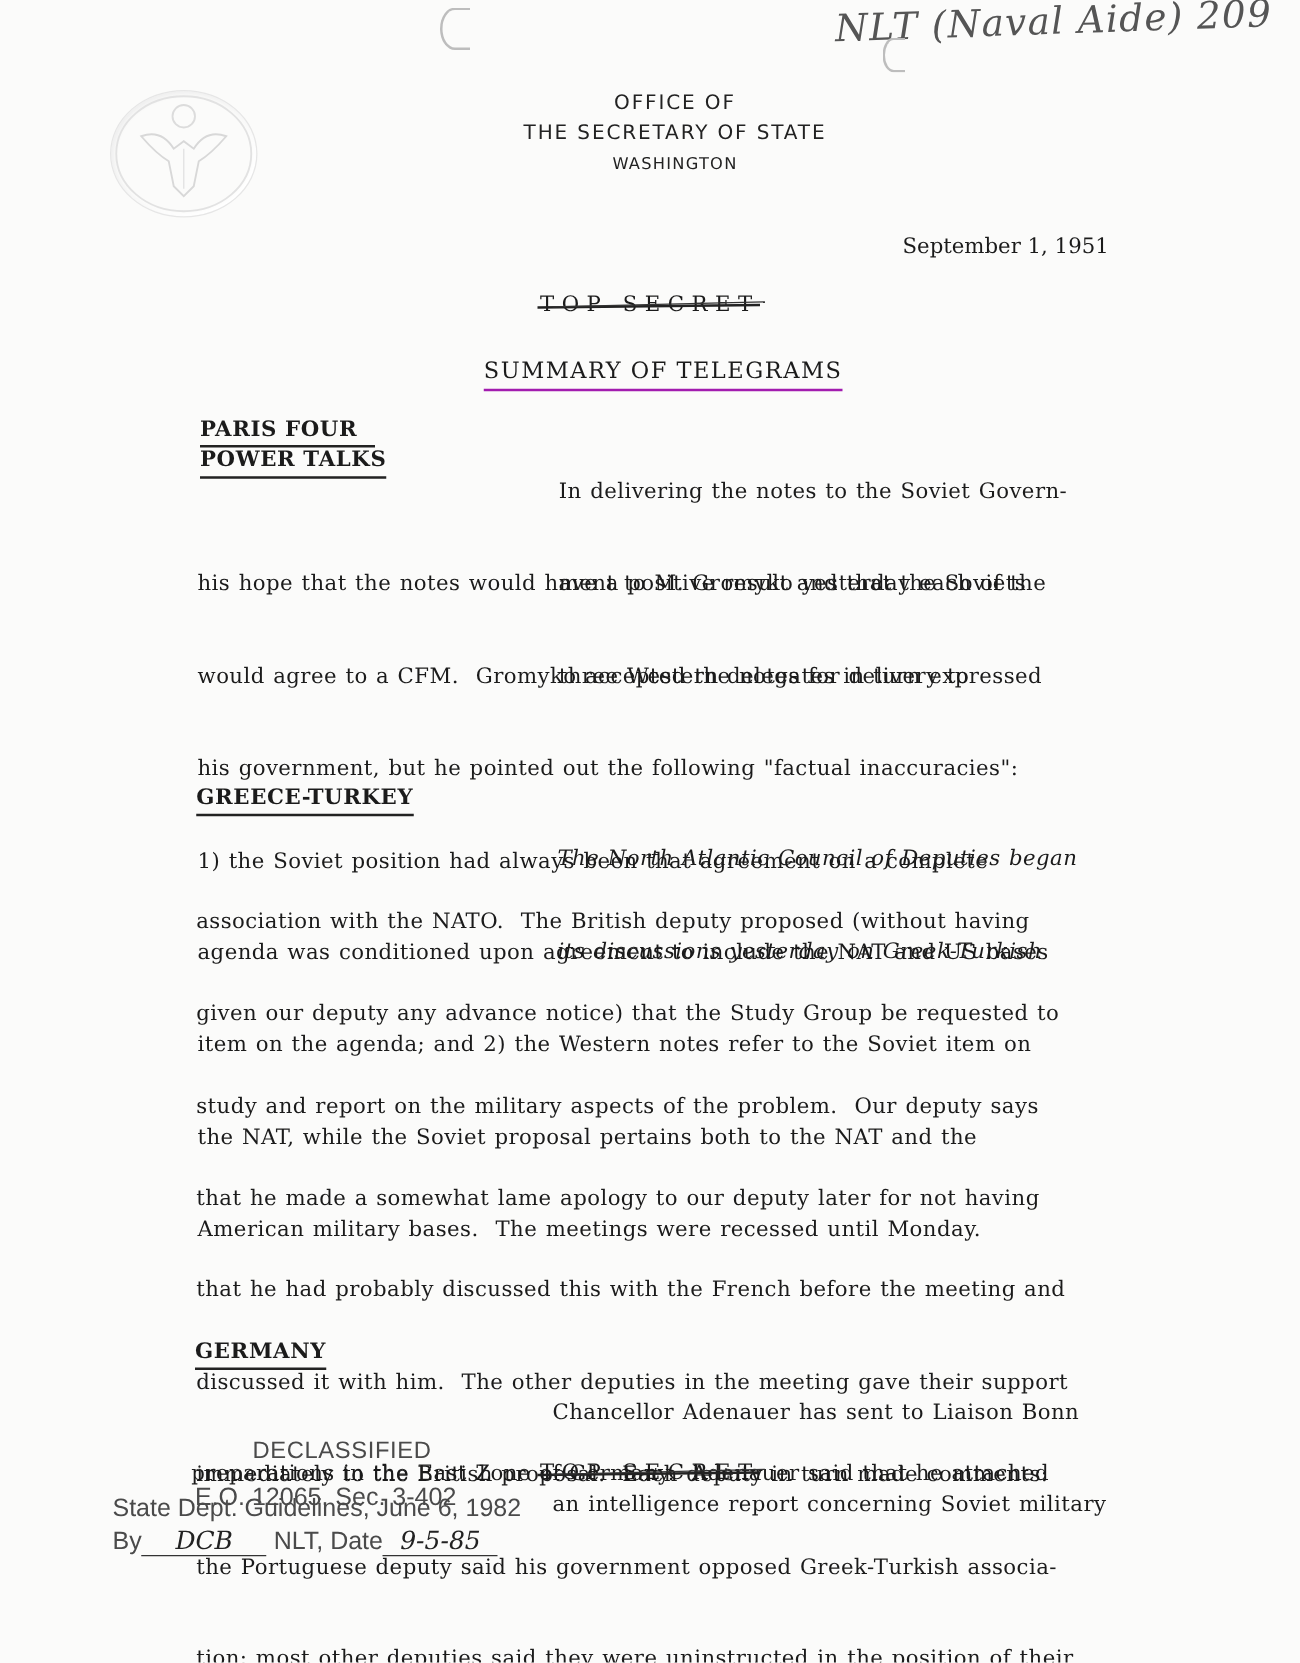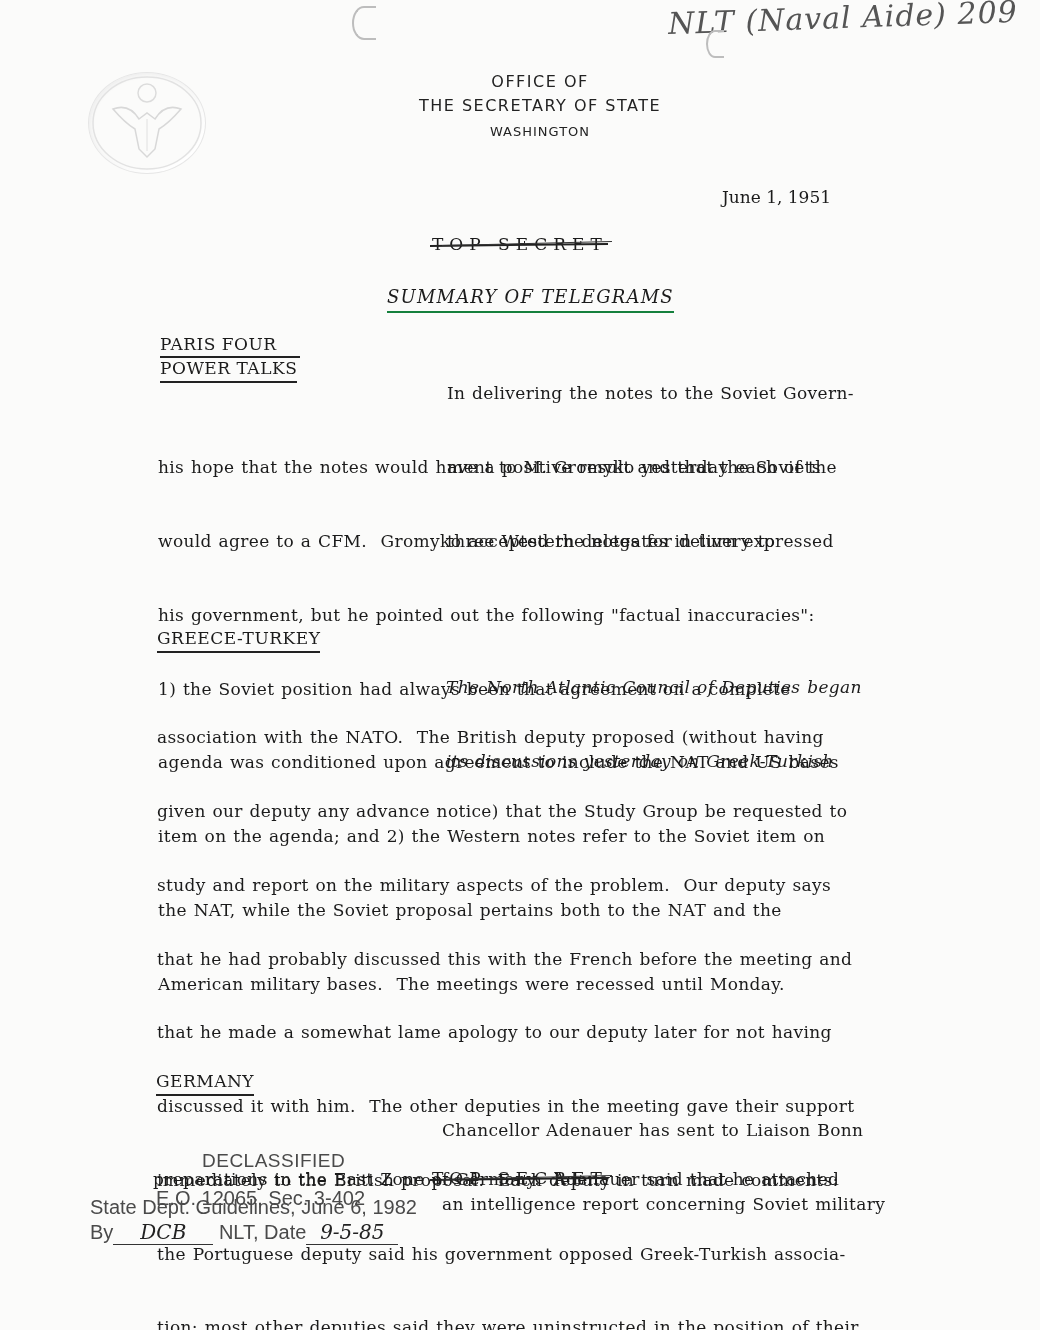--- a/index.html
+++ b/index.html
@@ -29,24 +29,24 @@
   #lh3 { top: 124px; font-size: 13px; letter-spacing: 1px; }
 
   #date { left: 722px; top: 187px; font-size: 17px; }
 
   .classif { font-size: 17px; letter-spacing: 6px; position: absolute; }
   .classif .strike { position: absolute; left: -2px; right: 0; top: 52%; height: 2px; background: #222; transform: rotate(-0.6deg); }
   .classif .strike2 { position: absolute; left: 10px; right: -4px; top: 44%; height: 1px; background: #333; transform: rotate(-1.4deg); }
   #classif-top { left: 432px; top: 234px; }
   #classif-bottom { left: 432px; top: 1168px; }
 
-  #summary-title { left: 387px; top: 286px; font-size: 18px; letter-spacing: 1.2px; border-bottom: 2px solid #15803d; padding-bottom: 4px; font-style: italic; }
+  #summary-title { left: 387px; top: 286px; font-size: 18px; letter-spacing: 1.2px; border-bottom: 2px solid #a21caf; padding-bottom: 4px; }
 
   .heading { position: absolute; font-size: 17px; letter-spacing: 0.5px; line-height: 24px; }
-  .heading span { display: block; }
+  .heading span { display: block; font-weight: bold; }
   .ul { border-bottom: 2px solid #222; display: inline-block; padding-bottom: 1px; }
 
   .para { position: absolute; font-size: 17px; line-height: 24.6px; letter-spacing: 0.35px; white-space: pre; word-spacing: 1px; }
   .line { display: block; height: 24.6px; }
 
   
   .stamp { position: absolute; font-family: "Liberation Sans", sans-serif; color: #4a4a4a; white-space: nowrap; }
   #st1 { left: 202px; top: 1150px; font-size: 19px; letter-spacing: 0.5px; }
   #st2 { left: 156px; top: 1173px; font-size: 20px; margin-top: 14px; }
   #st3 { left: 90px; top: 1196px; font-size: 20px; }
@@ -66,21 +66,21 @@
     <circle cx="58" cy="20" r="9" fill="none" stroke="#dcdcdc" stroke-width="1.5"></circle>
     <path d="M24 36 Q40 30 50 46 L58 40 L66 46 Q76 30 92 36 Q80 50 70 56 L66 76 L58 84 L50 76 L46 56 Q36 50 24 36 Z" fill="none" stroke="#d8d8d8" stroke-width="1.5"></path>
     <line x1="58" y1="46" x2="58" y2="78" stroke="#e0e0e0" stroke-width="1"></line>
   </svg>
 </div>
 
 <div id="lh1" class="abs lh">OFFICE OF</div>
 <div id="lh2" class="abs lh">THE SECRETARY OF STATE</div>
 <div id="lh3" class="abs lh">WASHINGTON</div>
 
-<div id="date" class="abs serif">June 1, 1951</div>
+<div id="date" class="abs serif">September 1, 1951</div>
 
 <div id="classif-top" class="classif serif">
   <span>TOP SECRET</span>
   <div class="strike"></div>
   <div class="strike2"></div>
 </div>
 
 <div id="summary-title" class="abs serif">SUMMARY OF TELEGRAMS</div>
 
 <div class="heading serif" style="left:160px; top:332px;">
@@ -109,22 +109,22 @@
   <span class="ul">GREECE-TURKEY</span>
 </div>
 <div class="para serif" style="left:446px; top:626px;font-style:italic;">
   <span class="line">The North Atlantic Council of Deputies began</span>
   <span class="line">its discussions yesterday on Greek-Turkish</span>
 </div>
 <div class="para serif" style="left:157px; top:676px;">
   <span class="line">association with the NATO.  The British deputy proposed (without having</span>
   <span class="line">given our deputy any advance notice) that the Study Group be requested to</span>
   <span class="line">study and report on the military aspects of the problem.  Our deputy says</span>
+  <span class="line">that he made a somewhat lame apology to our deputy later for not having</span>
   <span class="line">that he had probably discussed this with the French before the meeting and</span>
-  <span class="line">that he made a somewhat lame apology to our deputy later for not having</span>
   <span class="line">discussed it with him.  The other deputies in the meeting gave their support</span>
   <span class="line">immediately to the British proposal.  Each deputy in turn made comments:</span>
   <span class="line">the Portuguese deputy said his government opposed Greek-Turkish associa-</span>
   <span class="line">tion; most other deputies said they were uninstructed in the position of their</span>
   
   
   
   
   
   

